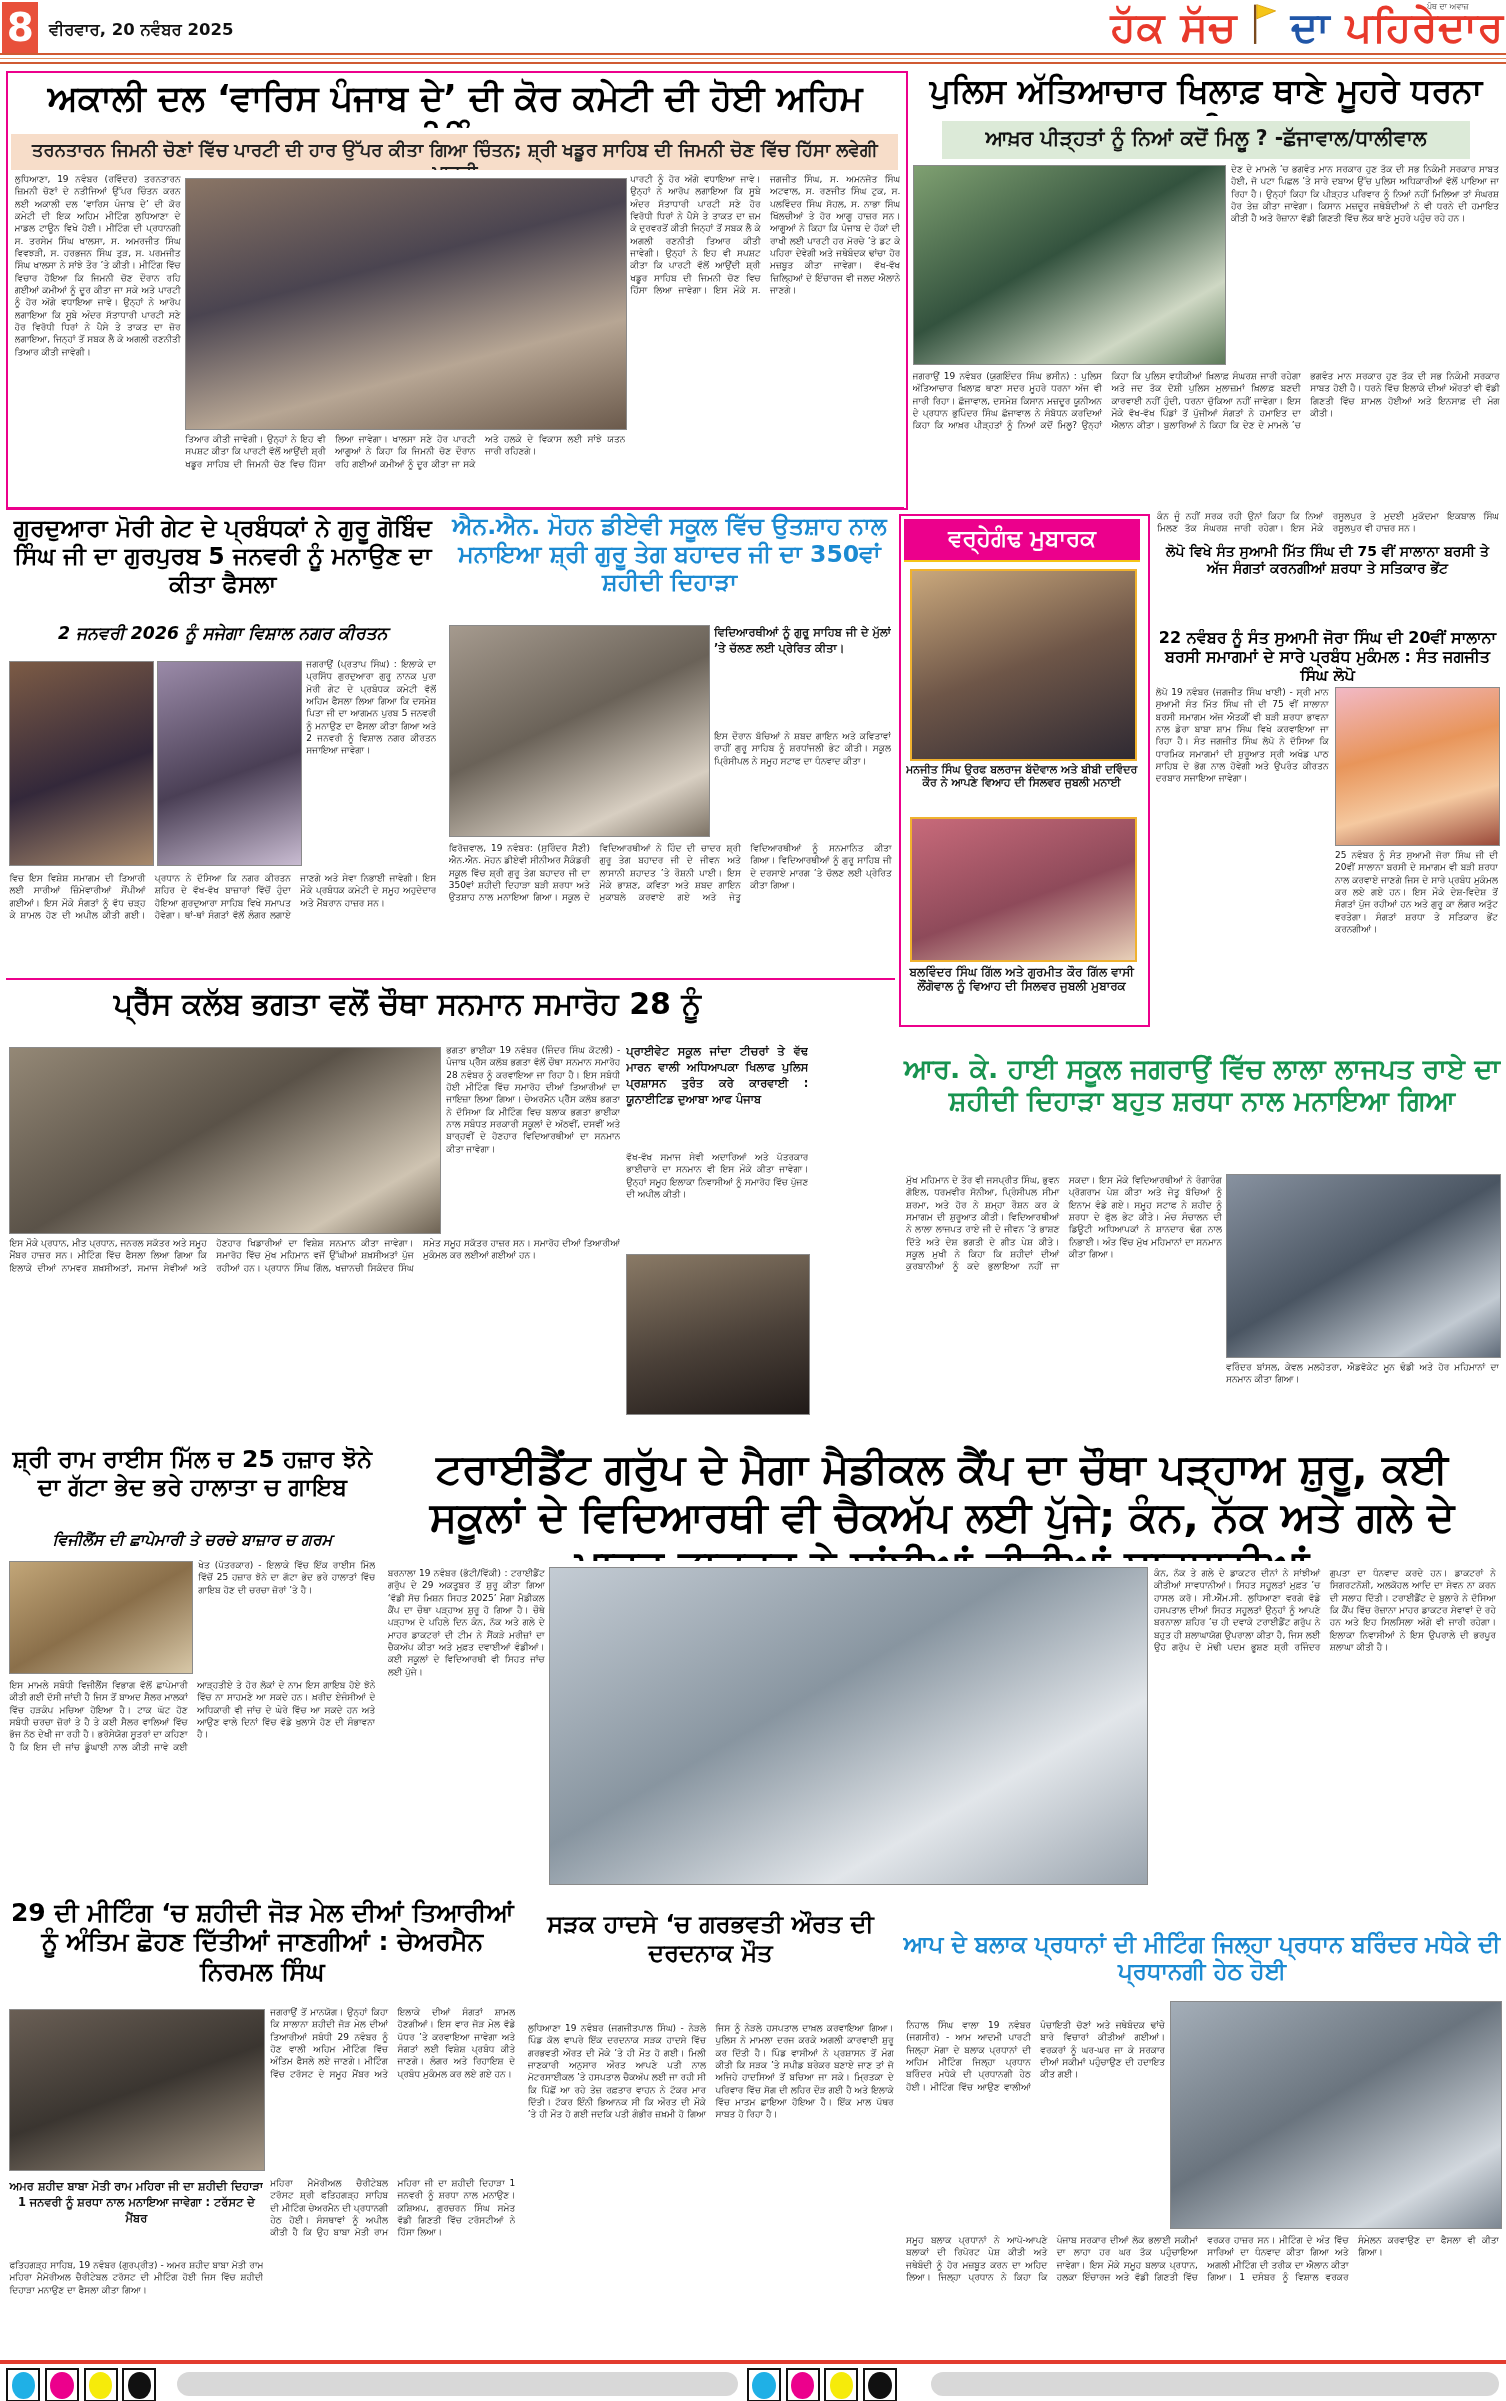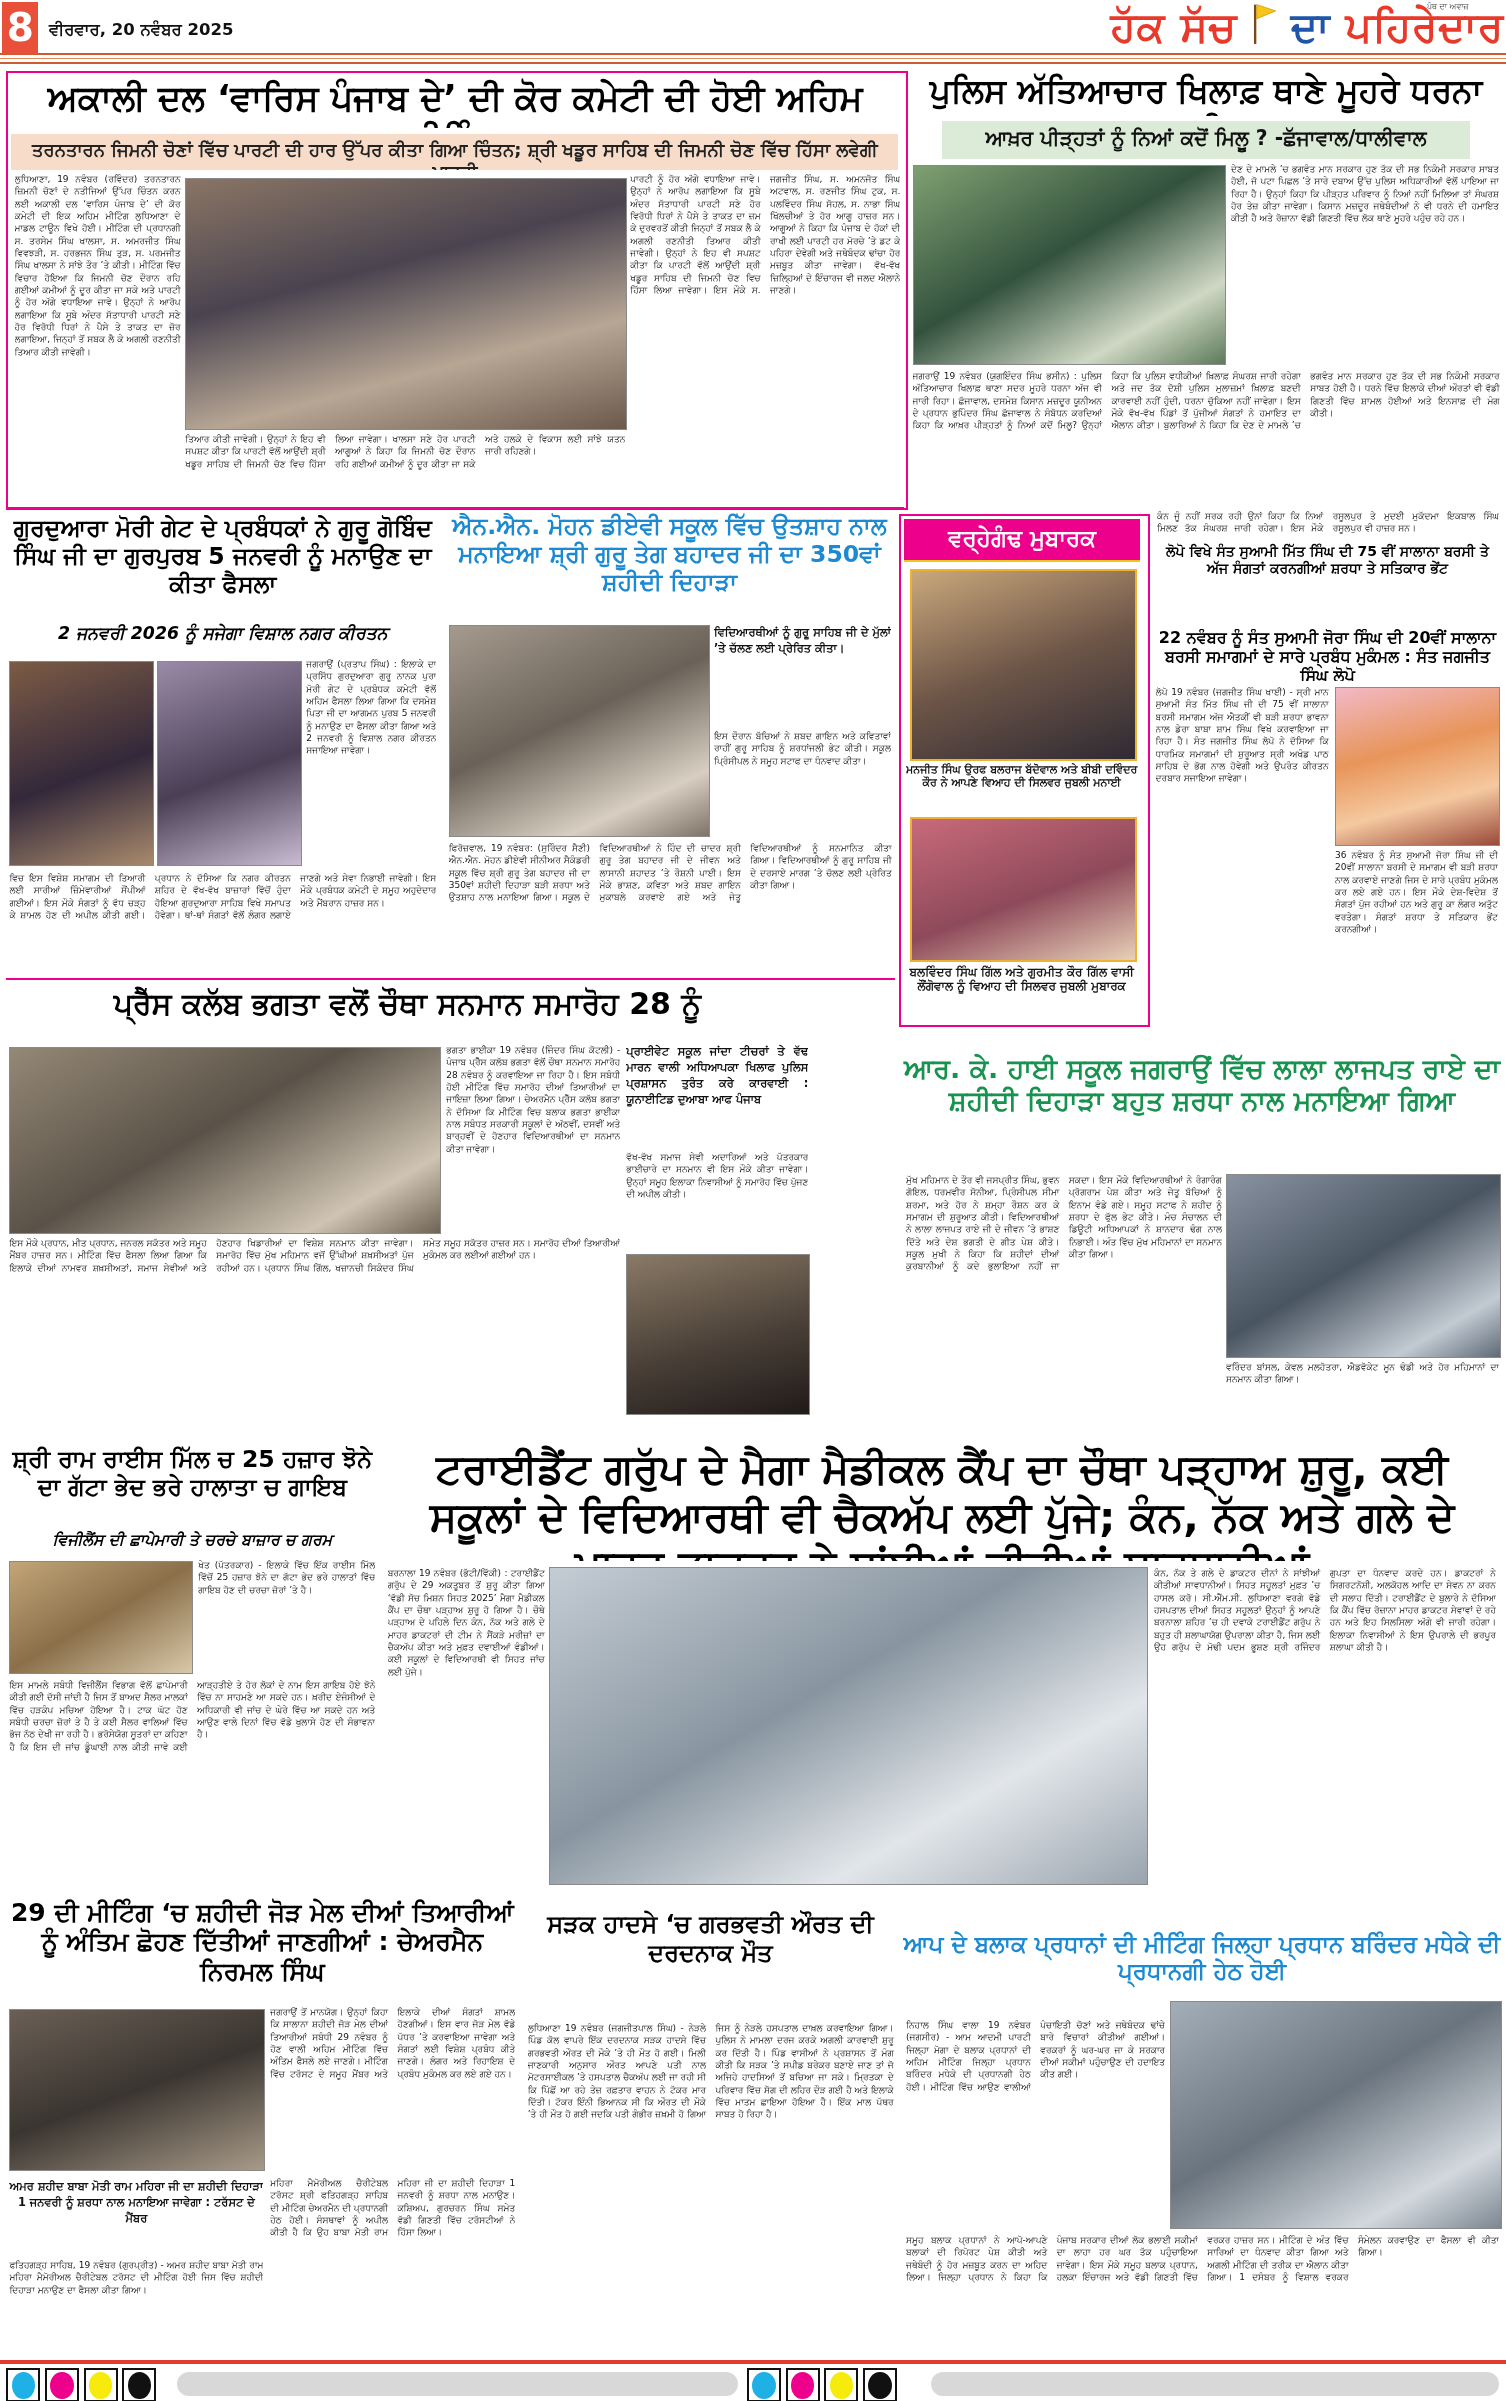--- a/index.html
+++ b/index.html
@@ -106,21 +106,21 @@
     <div class="abs photo ph-couple2" style="left:9.4px;top:301px;width:223px;height:141px;border:2.4px solid #f0b22e;"></div>
     <div class="abs caption" style="left:4.7px;top:449px;width:232px;height:50px;font-size:12px;">ਬਲਵਿੰਦਰ ਸਿੰਘ ਗਿੱਲ ਅਤੇ ਗੁਰਮੀਤ ਕੌਰ ਗਿੱਲ ਵਾਸੀ ਲੌਂਗੋਵਾਲ ਨੂੰ ਵਿਆਹ ਦੀ ਸਿਲਵਰ ਜੁਬਲੀ ਮੁਬਾਰਕ</div>
   </div>
 
   <div class="abs" style="left:1154px;top:510px;width:347px;height:520px;">
     <div class="abs bodytxt cols2" style="left:3.1px;top:0;width:342px;height:33px;">ਕੰਨ ਜੂੰ ਨਹੀਂ ਸਰਕ ਰਹੀ ਉਨਾਂ ਕਿਹਾ ਕਿ ਨਿਆਂ ਮਿਲਣ ਤੱਕ ਸੰਘਰਸ਼ ਜਾਰੀ ਰਹੇਗਾ। ਇਸ ਮੌਕੇ ਰਸੂਲਪੁਰ ਤੇ ਮੁਦਈ ਮੁਕੱਦਮਾ ਇਕਬਾਲ ਸਿੰਘ ਰਸੂਲਪੁਰ ਵੀ ਹਾਜ਼ਰ ਸਨ।</div>
     <div class="abs hl" style="left:0;top:33px;width:347px;height:79px;font-size:14px;">ਲੋਪੋ ਵਿਖੇ ਸੰਤ ਸੁਆਮੀ ਮਿੱਤ ਸਿੰਘ ਦੀ 75 ਵੀਂ ਸਾਲਾਨਾ ਬਰਸੀ ਤੇ ਅੱਜ ਸੰਗਤਾਂ ਕਰਨਗੀਆਂ ਸ਼ਰਧਾ ਤੇ ਸਤਿਕਾਰ ਭੇਂਟ</div>
     <div class="abs hl" style="left:0;top:119px;width:347px;height:52px;font-size:16px;">22 ਨਵੰਬਰ ਨੂੰ ਸੰਤ ਸੁਆਮੀ ਜੋਰਾ ਸਿੰਘ ਦੀ 20ਵੀਂ ਸਾਲਾਨਾ ਬਰਸੀ ਸਮਾਗਮਾਂ ਦੇ ਸਾਰੇ ਪ੍ਰਬੰਧ ਮੁਕੰਮਲ : ਸੰਤ ਜਗਜੀਤ ਸਿੰਘ ਲੋਪੋ</div>
     <div class="abs bodytxt" style="left:1.6px;top:176px;width:173px;height:339px;">ਲੋਪੋ 19 ਨਵੰਬਰ (ਜਗਜੀਤ ਸਿੰਘ ਖਾਈ) - ਸ੍ਰੀ ਮਾਨ ਸੁਆਮੀ ਸੰਤ ਮਿੱਤ ਸਿੰਘ ਜੀ ਦੀ 75 ਵੀਂ ਸਾਲਾਨਾ ਬਰਸੀ ਸਮਾਗਮ ਅੱਜ ਐਤਕੀਂ ਵੀ ਬੜੀ ਸ਼ਰਧਾ ਭਾਵਨਾ ਨਾਲ ਡੇਰਾ ਬਾਬਾ ਸ਼ਾਮ ਸਿੰਘ ਵਿਖੇ ਕਰਵਾਇਆ ਜਾ ਰਿਹਾ ਹੈ। ਸੰਤ ਜਗਜੀਤ ਸਿੰਘ ਲੋਪੋ ਨੇ ਦੱਸਿਆ ਕਿ ਧਾਰਮਿਕ ਸਮਾਗਮਾਂ ਦੀ ਸ਼ੁਰੂਆਤ ਸ੍ਰੀ ਅਖੰਡ ਪਾਠ ਸਾਹਿਬ ਦੇ ਭੋਗ ਨਾਲ ਹੋਵੇਗੀ ਅਤੇ ਉਪਰੰਤ ਕੀਰਤਨ ਦਰਬਾਰ ਸਜਾਇਆ ਜਾਵੇਗਾ।</div>
     <div class="abs photo ph-sant" style="left:181px;top:177px;width:163px;height:157px;"></div>
-    <div class="abs bodytxt" style="left:181px;top:339px;width:163px;height:176px;">36 ਨਵੰਬਰ ਨੂੰ ਸੰਤ ਸੁਆਮੀ ਜੋਰਾ ਸਿੰਘ ਜੀ ਦੀ 20ਵੀਂ ਸਾਲਾਨਾ ਬਰਸੀ ਦੇ ਸਮਾਗਮ ਵੀ ਬੜੀ ਸ਼ਰਧਾ ਨਾਲ ਕਰਵਾਏ ਜਾਣਗੇ ਜਿਸ ਦੇ ਸਾਰੇ ਪ੍ਰਬੰਧ ਮੁਕੰਮਲ ਕਰ ਲਏ ਗਏ ਹਨ। ਇਸ ਮੌਕੇ ਦੇਸ਼-ਵਿਦੇਸ਼ ਤੋਂ ਸੰਗਤਾਂ ਪੁੱਜ ਰਹੀਆਂ ਹਨ ਅਤੇ ਗੁਰੂ ਕਾ ਲੰਗਰ ਅਤੁੱਟ ਵਰਤੇਗਾ। ਸੰਗਤਾਂ ਸ਼ਰਧਾ ਤੇ ਸਤਿਕਾਰ ਭੇਂਟ ਕਰਨਗੀਆਂ।</div>
+    <div class="abs bodytxt" style="left:181px;top:339px;width:163px;height:176px;">25 ਨਵੰਬਰ ਨੂੰ ਸੰਤ ਸੁਆਮੀ ਜੋਰਾ ਸਿੰਘ ਜੀ ਦੀ 20ਵੀਂ ਸਾਲਾਨਾ ਬਰਸੀ ਦੇ ਸਮਾਗਮ ਵੀ ਬੜੀ ਸ਼ਰਧਾ ਨਾਲ ਕਰਵਾਏ ਜਾਣਗੇ ਜਿਸ ਦੇ ਸਾਰੇ ਪ੍ਰਬੰਧ ਮੁਕੰਮਲ ਕਰ ਲਏ ਗਏ ਹਨ। ਇਸ ਮੌਕੇ ਦੇਸ਼-ਵਿਦੇਸ਼ ਤੋਂ ਸੰਗਤਾਂ ਪੁੱਜ ਰਹੀਆਂ ਹਨ ਅਤੇ ਗੁਰੂ ਕਾ ਲੰਗਰ ਅਤੁੱਟ ਵਰਤੇਗਾ। ਸੰਗਤਾਂ ਸ਼ਰਧਾ ਤੇ ਸਤਿਕਾਰ ਭੇਂਟ ਕਰਨਗੀਆਂ।</div>
   </div>
 
   <div class="abs pinkrule" style="left:6.3px;top:978px;width:889px;height:1.6px;"></div>
 
   <div class="abs" style="left:6.3px;top:981px;width:802px;height:436px;">
     <div class="abs hl" style="left:0;top:4.7px;width:802px;height:49px;font-size:30px;">ਪ੍ਰੈੱਸ ਕਲੱਬ ਭਗਤਾ ਵਲੋਂ ਚੌਥਾ ਸਨਮਾਨ ਸਮਾਰੋਹ 28 ਨੂੰ</div>
     <div class="abs photo ph-pressclub" style="left:3.1px;top:66px;width:430px;height:185px;"></div>
     <div class="abs bodytxt" style="left:440px;top:63px;width:174px;height:369px;">ਭਗਤਾ ਭਾਈਕਾ 19 ਨਵੰਬਰ (ਜਿੰਦਰ ਸਿੰਘ ਕੋਟਲੀ) - ਪੰਜਾਬ ਪ੍ਰੈੱਸ ਕਲੱਬ ਭਗਤਾ ਵੱਲੋਂ ਚੌਥਾ ਸਨਮਾਨ ਸਮਾਰੋਹ 28 ਨਵੰਬਰ ਨੂੰ ਕਰਵਾਇਆ ਜਾ ਰਿਹਾ ਹੈ। ਇਸ ਸਬੰਧੀ ਹੋਈ ਮੀਟਿੰਗ ਵਿੱਚ ਸਮਾਰੋਹ ਦੀਆਂ ਤਿਆਰੀਆਂ ਦਾ ਜਾਇਜ਼ਾ ਲਿਆ ਗਿਆ। ਚੇਅਰਮੈਨ ਪ੍ਰੈੱਸ ਕਲੱਬ ਭਗਤਾ ਨੇ ਦੱਸਿਆ ਕਿ ਮੀਟਿੰਗ ਵਿਚ ਬਲਾਕ ਭਗਤਾ ਭਾਈਕਾ ਨਾਲ ਸਬੰਧਤ ਸਰਕਾਰੀ ਸਕੂਲਾਂ ਦੇ ਅੱਠਵੀਂ, ਦਸਵੀਂ ਅਤੇ ਬਾਰ੍ਹਵੀਂ ਦੇ ਹੋਣਹਾਰ ਵਿਦਿਆਰਥੀਆਂ ਦਾ ਸਨਮਾਨ ਕੀਤਾ ਜਾਵੇਗਾ।</div>
     <div class="abs boldlead" style="left:620px;top:63px;width:182px;height:104px;">ਪ੍ਰਾਈਵੇਟ ਸਕੂਲ ਜਾਂਦਾ ਟੀਚਰਾਂ ਤੇ ਵੱਢ ਮਾਰਨ ਵਾਲੀ ਅਧਿਆਪਕਾ ਖਿਲਾਫ ਪੁਲਿਸ ਪ੍ਰਸ਼ਾਸਨ ਤੁਰੰਤ ਕਰੇ ਕਾਰਵਾਈ : ਯੂਨਾਈਟਿਡ ਦੁਆਬਾ ਆਫ ਪੰਜਾਬ</div>
     <div class="abs bodytxt" style="left:620px;top:170px;width:182px;height:100px;">ਵੱਖ-ਵੱਖ ਸਮਾਜ ਸੇਵੀ ਅਦਾਰਿਆਂ ਅਤੇ ਪੱਤਰਕਾਰ ਭਾਈਚਾਰੇ ਦਾ ਸਨਮਾਨ ਵੀ ਇਸ ਮੌਕੇ ਕੀਤਾ ਜਾਵੇਗਾ। ਉਨ੍ਹਾਂ ਸਮੂਹ ਇਲਾਕਾ ਨਿਵਾਸੀਆਂ ਨੂੰ ਸਮਾਰੋਹ ਵਿੱਚ ਪੁੱਜਣ ਦੀ ਅਪੀਲ ਕੀਤੀ।</div>

